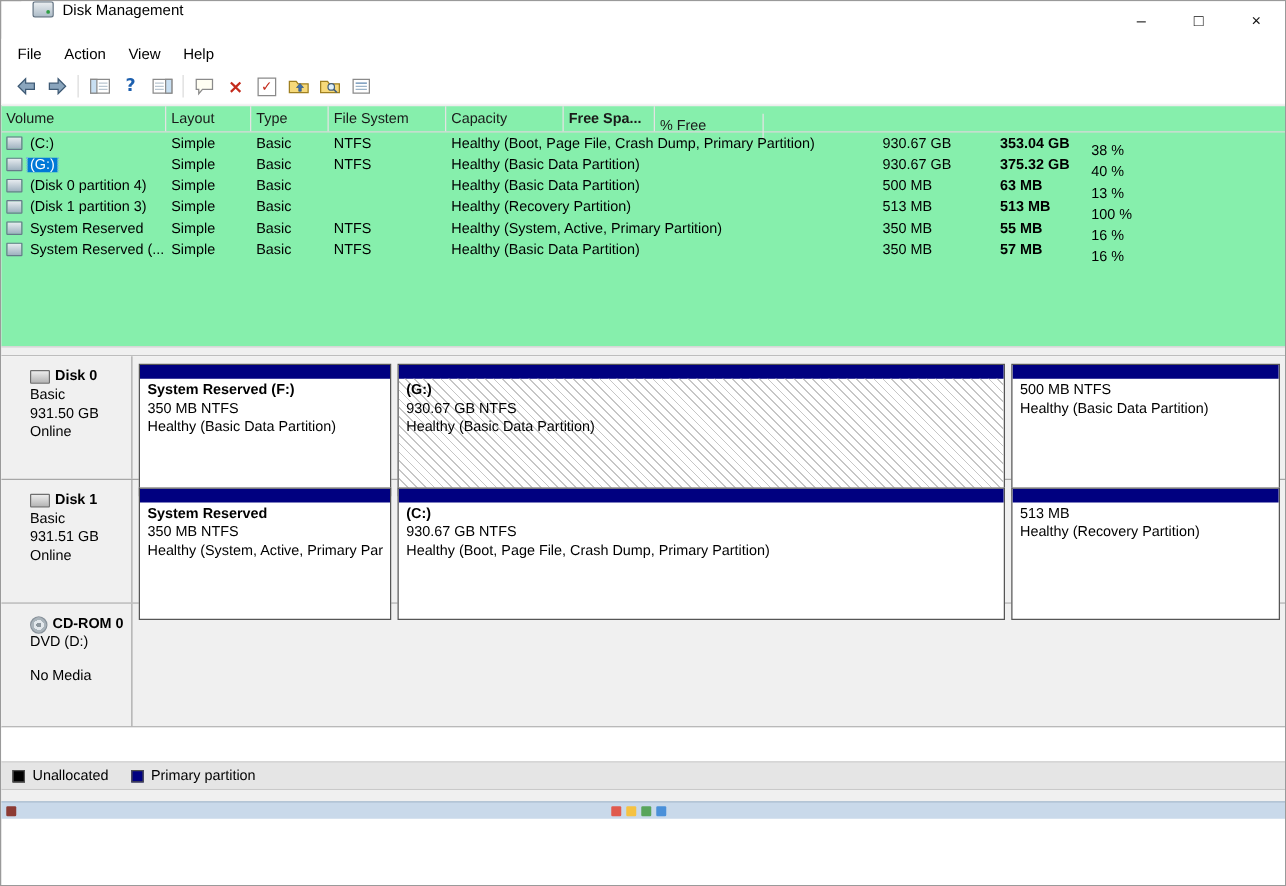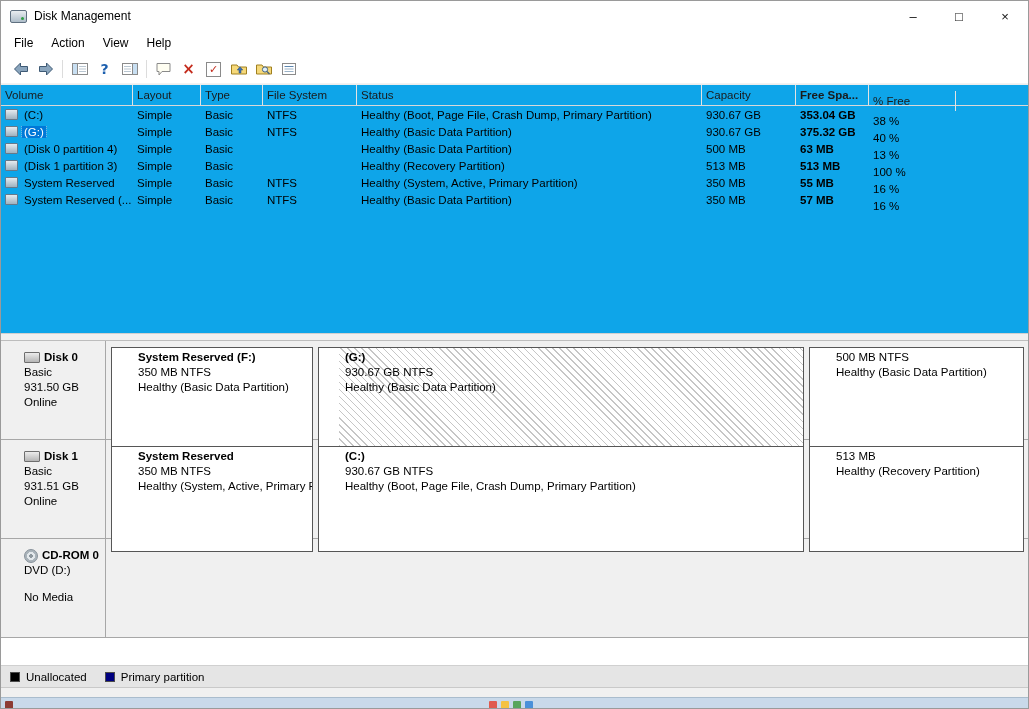--- a/index.html
+++ b/index.html
@@ -2,39 +2,39 @@
 <html><head>
 <meta charset="utf-8">
 <style>
   html,body{margin:0;padding:0;background:#e8e8e8;}
   .window{
     position:relative;width:1029px;height:709px;background:#fff;
     font-family:"Liberation Sans","DejaVu Sans",sans-serif;font-size:12px;color:#000;
     overflow:hidden;box-sizing:border-box;border:1px solid #9a9a9a;
   }
   
-  .titlebar{height:30px;display:flex;align-items:center;padding-left:9px;background:#fff;}
+  .titlebar{height:30px;display:flex;align-items:flex-start;padding-left:9px;background:#fff;margin-left:16px;}
   .app-icon{width:15px;height:11px;background:linear-gradient(#e9edf0,#aebdc9);border:1px solid #5f7080;border-radius:2px;position:relative;}
   .app-icon::after{content:"";position:absolute;right:2px;bottom:2px;width:3px;height:3px;background:#2f9e44;border-radius:50%;}
   .title{margin-left:7px;font-size:12px;}
   .win-controls{margin-left:auto;display:flex;height:100%;}
   .win-btn{width:46px;height:100%;display:flex;align-items:center;justify-content:center;font-size:13px;color:#111;}
   
   .menubar{height:24px;display:flex;align-items:center;padding-left:4px;background:#fff;}
   .menu-item{padding:3px 9px;font-size:12px;}
   
   .toolbar{height:28px;display:flex;align-items:center;padding-left:7px;background:#fff;border-bottom:1px solid #f2f2f2;}
   .tb-icon{width:25px;height:22px;display:flex;align-items:center;justify-content:center;}
   .tb-sep{width:1px;height:18px;background:#dcdcdc;margin:0 4px;}
   .glyph-red{color:#c42b1c;font-weight:bold;font-size:15px;line-height:1;font-family:"DejaVu Sans",sans-serif;}
   .glyph-help{color:#1c5fae;font-weight:bold;font-size:14px;line-height:1;font-family:"DejaVu Sans",sans-serif;}
   .check-box-icon{width:13px;height:13px;background:#fff;border:1px solid #8a8a8a;display:flex;align-items:center;justify-content:center;
     color:#c42b1c;font-weight:bold;font-size:11px;font-family:"DejaVu Sans",sans-serif;}
   
-  .listpane{height:249px;background:#0ea5e9;overflow:hidden;}
+  .listpane{height:193px;background:#86efac;overflow:hidden;}
   .lhdr{display:flex;height:20px;border-top:1px solid #ededed;border-bottom:1px solid #d9d9d9;font-size:11.5px;color:#1a1a1a;align-items:center;}
   .lhdr .c{height:100%;display:flex;align-items:center;border-right:1px solid #e3e3e3;}
   .c{box-sizing:border-box;padding:0 4px;white-space:nowrap;overflow:hidden;flex-shrink:0;}
   .c-vol{width:132px;}
   .c-lay{width:68px;}
   .c-type{width:62px;}
   .c-fs{width:94px;}
   .c-status{width:345px;}
   .c-cap{width:94px;}
   .c-free{width:73px;font-weight:bold;}
@@ -50,21 +50,21 @@
   
   .gpane{height:324px;background:#fff;}
   .disk-row{height:99px;display:flex;border-bottom:1px solid #a7a7a7;box-sizing:border-box;background:#f0f0f0;}
   .disk-info{width:105px;flex-shrink:0;border-right:1px solid #a7a7a7;box-sizing:border-box;padding:9px 0 0 23px;font-size:11.5px;line-height:15px;}
   .disk-name{display:flex;align-items:center;gap:4px;font-weight:bold;}
   .disk-ic{width:14px;height:9px;background:linear-gradient(#ececec,#b5b5b5);border:1px solid #6e6e6e;border-radius:1px;flex-shrink:0;}
   .cd-ic{width:12px;height:12px;border-radius:50%;flex-shrink:0;
     background:radial-gradient(circle,#8d979e 0 2px,#e3e8ec 2px 4px,#aab4bb 4px);border:1px solid #87919a;}
   .nomedia{margin-top:12px;}
   .parts{flex:1;display:flex;align-items:flex-start;padding:6px 0 0 5px;gap:5px;}
-  .part{height:106px;background:#fff;border:1px solid #565656;box-sizing:border-box;display:flex;overflow:hidden;padding-left:20px;}
+  .part{height:106px;background:#fff;border:1px solid #565656;box-sizing:border-box;display:flex;flex-direction:column;overflow:hidden;}
   .part-band{height:11px;background:#000080;flex-shrink:0;}
   .part-body{padding:2px 6px;font-size:11.5px;line-height:15px;white-space:nowrap;overflow:hidden;}
   .pt-name{font-weight:bold;}
   .pt-name:empty{display:none;}
   .part.selected .part-body{
     flex:1;
     background-image:repeating-linear-gradient(45deg,rgba(255,255,255,0) 0 4px,#c6c6c6 4px 5px);
   }
   .pw-sr{width:202px;}
   .pw-main{width:486px;}
@@ -170,21 +170,20 @@
         </svg>
     </div>
   </div>
 
   <div class="listpane">
     <div class="lhdr">
       <div class="c c-vol">Volume</div>
       <div class="c c-lay">Layout</div>
       <div class="c c-type">Type</div>
       <div class="c c-fs">File System</div>
-      <div class="c c-status">Status</div>
       <div class="c c-cap">Capacity</div>
       <div class="c c-free">Free Spa...</div>
       <div class="c c-pct">% Free</div>
       <div class="c c-fill"></div>
     </div>
 
     <div class="lrow">
       <div class="c c-vol cell-vol">
           <span class="vol-ic"></span>
           <span class="vol-label">(C:)</span>

